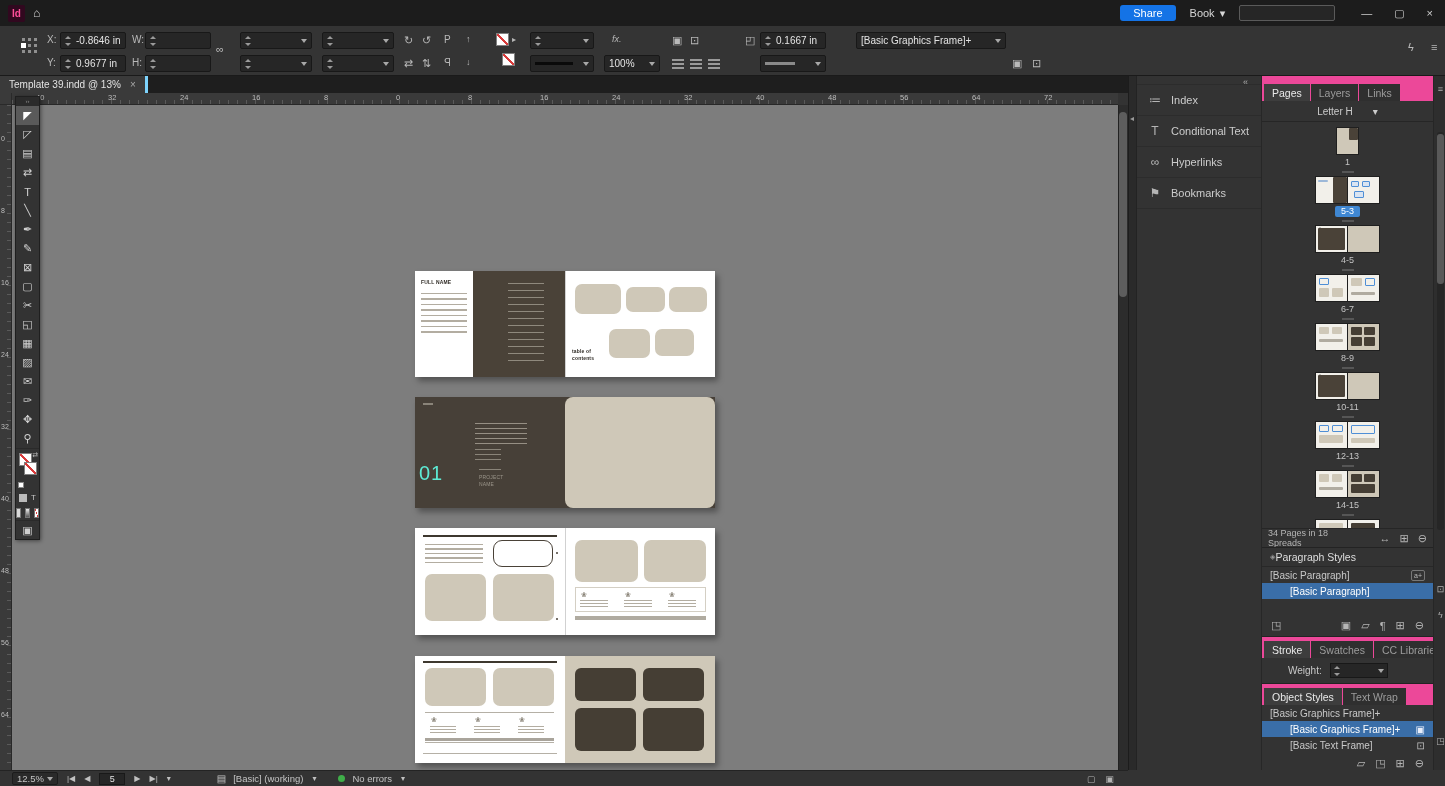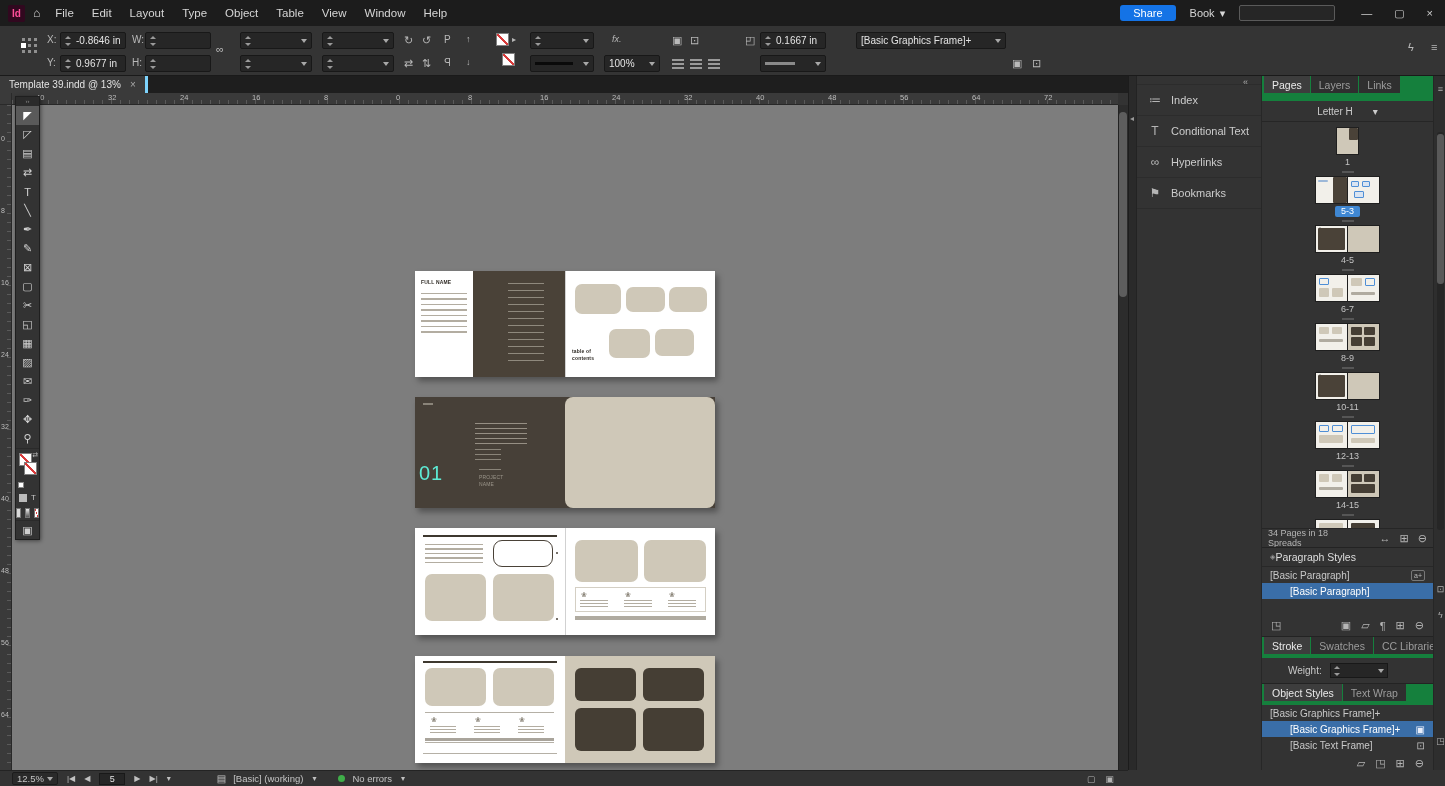--- a/index.html
+++ b/index.html
@@ -79,21 +79,21 @@
 
   
   .dock{position:absolute;left:1128px;top:76px;width:317px;height:694px;background:#333;border-left:1px solid #1c1c1c;z-index:12;}
   .dock-strip{position:absolute;left:0;top:0;width:8px;height:100%;background:#2a2a2a;border-right:1px solid #232323;}
   .dock-collapse{position:absolute;left:114px;top:1px;font-size:9px;color:#aaa;}
   .panel-list{position:absolute;left:8px;top:8px;width:124px;border-top:1px solid #2c2c2c;}
   .plitem{height:31px;display:flex;align-items:center;gap:9px;padding-left:11px;border-bottom:1px solid #2c2c2c;color:#ccc;font-size:11px;}
   .plitem .ic{font-size:12px;color:#b5b5b5;width:14px;text-align:center;flex:none;}
 
   .rcol{position:absolute;left:132px;top:0;width:172px;height:100%;border-left:1px solid #272727;display:flex;flex-direction:column;}
-  .ptabs{display:flex;height:25px;background:#15803d;padding-left:2px;gap:1px;flex:none;}
+  .ptabs{display:flex;align-items:flex-end;height:25px;background:#ec4899;padding-left:2px;gap:1px;flex:none;}
   .ptab{height:17px;padding:0 8px;font-size:10.5px;color:#9c9c9c;display:flex;align-items:center;background:#2f2f2f;white-space:nowrap;}
   .ptab.selected{background:#3d3d3d;color:#e9e9e9;}
   .master-row{height:21px;border-bottom:1px solid #262626;display:flex;align-items:center;justify-content:center;gap:20px;font-size:10px;color:#ccc;flex:none;background:#333;}
   .thumbs{height:406px;overflow:hidden;display:flex;flex-direction:column;align-items:center;padding-top:6px;flex:none;background:#333;}
   .tentry{display:flex;flex-direction:column;align-items:center;}
   .tentry:not(:first-child)::before{content:"";width:12px;height:2px;background:#565656;margin:3px 0 4px;}
   .tspread{display:flex;gap:1px;}
   .tspread.selsp{outline:1px solid #7db4ef;}
   .tpage{width:31px;height:26px;background:#f2f0ea;position:relative;box-shadow:0 0 0 1px #1f1f1f;}
   .tpage.single{width:21px;}
@@ -131,32 +131,20 @@
   .sb-right{margin-left:auto;display:flex;gap:10px;margin-right:14px;font-size:9px;color:#b5b5b5;}
 </style>
 </head>
 <body>
 
 <div id="app">
 
   <div class="topbar">
     <div class="id-logo">Id</div>
     <span class="home-ic">⌂</span>
-    <div class="menubar">
-
-    <span class="menu-item">File</span>
-        <span class="menu-item">Edit</span>
-        <span class="menu-item">Layout</span>
-        <span class="menu-item">Type</span>
-        <span class="menu-item">Object</span>
-        <span class="menu-item">Table</span>
-        <span class="menu-item">View</span>
-        <span class="menu-item">Window</span>
-        <span class="menu-item">Help</span>
-      </div>
     <div class="topbar-right">
       <span class="share-btn">Share</span>
       <span class="book-dd">
           <span>Book</span>
           <span>▾</span>
         </span>
       <div class="search-box"></div>
       <div class="win-btns">
         <span>—</span>
         <span>▢</span>

